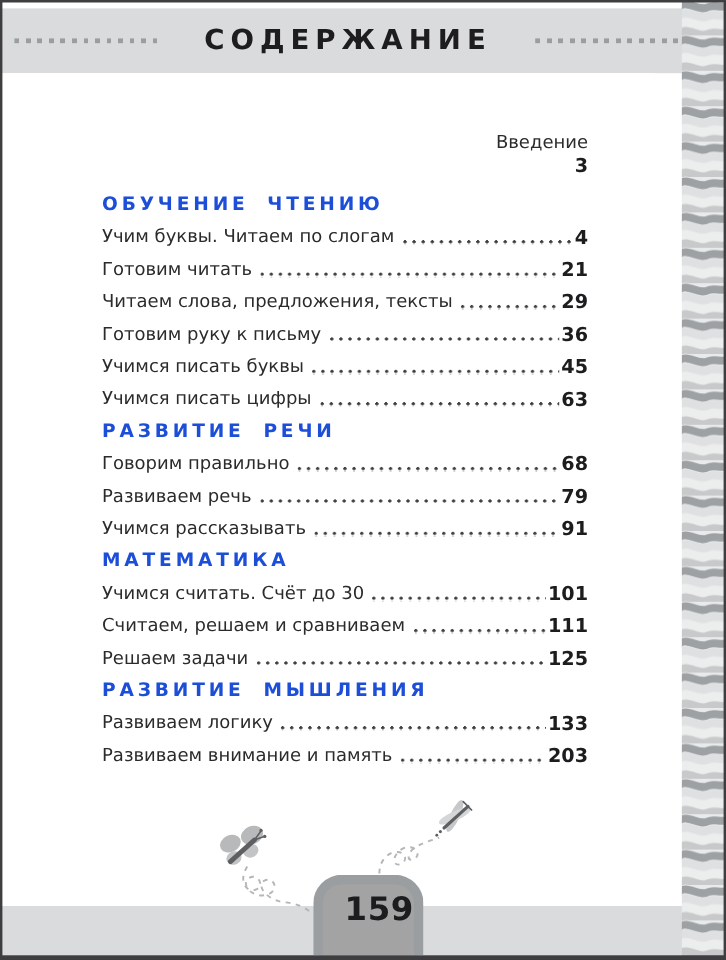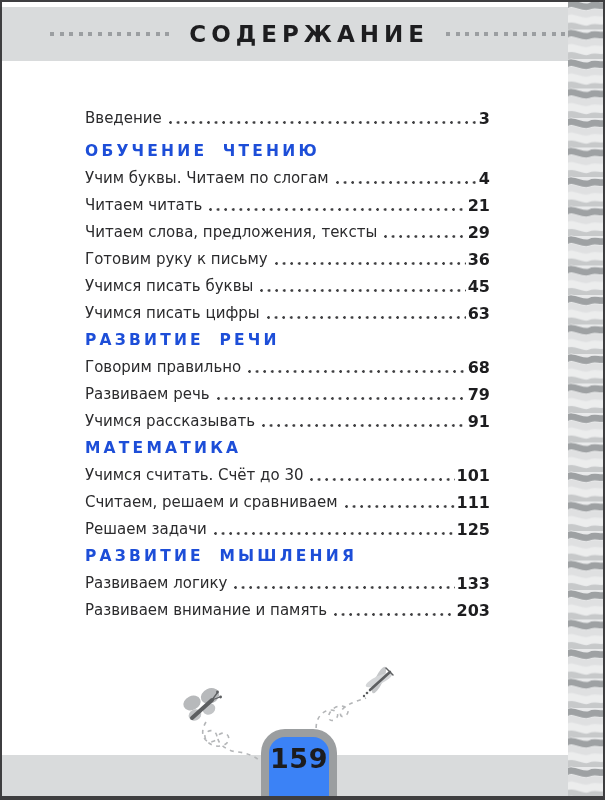--- a/index.html
+++ b/index.html
@@ -11,61 +11,61 @@
   .photo::after{
     content:"";position:absolute;inset:0;z-index:50;pointer-events:none;
     border:2px solid #3e3e40;border-bottom-width:4px;
   }
   
   .band-top{position:absolute;left:0;right:0;top:7px;height:54px;background:#d9dbdc;z-index:1;}
   .band-bottom{position:absolute;left:0;right:0;top:755px;bottom:4px;background:#d9dbdc;z-index:1;}
   
   .title-row{
     position:absolute;left:12px;top:7px;right:37px;height:54px;z-index:2;
-    display:flex;align-items:center;justify-content:flex-end;gap:17px;
+    display:flex;align-items:center;justify-content:space-between;gap:17px;
   }
   .dots{
     width:122px;height:4px;flex:0 0 auto;
     background:repeating-linear-gradient(to right,#9b9ea1 0 4px,transparent 4px 9.6px);
   }
   .page-title{
     margin:0;font-size:23px;font-weight:bold;letter-spacing:5px;color:#1d1d1f;white-space:nowrap;
   }
   
   .content{
     position:absolute;left:0;top:61px;right:36px;bottom:45px;background:#fff;
     border-radius:0 26px 26px 0;z-index:2;box-sizing:border-box;
     padding:49px 79px 0 85px;
   }
   .toc-entry{
     display:flex;align-items:flex-end;color:#2b2b2d;
     font-size:15px;line-height:17px;margin:0 0 10px 0;
   }
-  .toc-entry.first{margin-bottom:16px;}
+  .toc-entry.first{margin-bottom:16px;flex-direction:column;}
   .entry-title{white-space:nowrap;}
   .leader{
     flex:1;height:4px;margin:0 2px 2px 7px;
     background-image:radial-gradient(circle at 1.5px 1.5px,#3f3f41 1.15px,transparent 1.55px);
     background-size:7.6px 4px;background-repeat:repeat-x;background-position:left bottom;
   }
   .entry-page{font-weight:bold;font-size:16px;line-height:17px;color:#1d1d1f;}
   .toc-heading{
     color:#1d4ed8;font-size:15.5px;font-weight:bold;
     letter-spacing:3.2px;word-spacing:7px;margin:4px 0 10px 0;line-height:17px;
   }
   
   .waves{position:absolute;right:0;top:0;width:37px;height:800px;z-index:3;}
   
   .decor{position:absolute;inset:0;z-index:4;pointer-events:none;}
   
   .badge{
-    position:absolute;left:261px;top:729px;bottom:4px;width:76px;box-sizing:border-box;
-    background:#3b82f6;border:8px solid #9b9ea0;border-bottom:none;
+    position:absolute;left:261px;top:729px;bottom:4px;width:92px;box-sizing:border-box;
+    background:#a3a3a3;border:8px solid #9b9ea0;border-bottom:none;
     border-radius:24px 24px 0 0;z-index:10;
-    display:flex;justify-content:center;align-items:flex-start;padding-top:6px;
+    display:flex;justify-content:flex-end;align-items:flex-start;padding-top:6px;
   }
   .badge-num{font-size:27px;font-weight:bold;color:#1c1c1e;letter-spacing:0.5px;}
 </style>
 </head>
 <body>
 
 <div class="photo">
 
   <div class="band-top"></div>
   <div class="band-bottom"></div>
@@ -83,21 +83,21 @@
           <span class="leader"></span>
           <span class="entry-page">3</span>
         </div>
         <div class="toc-heading">ОБУЧЕНИЕ ЧТЕНИЮ</div>
         <div class="toc-entry">
           <span class="entry-title">Учим буквы. Читаем по слогам</span>
           <span class="leader"></span>
           <span class="entry-page">4</span>
         </div>
         <div class="toc-entry">
-          <span class="entry-title">Читаем читать</span>
+          <span class="entry-title">Готовим читать</span>
           <span class="leader"></span>
           <span class="entry-page">21</span>
         </div>
         <div class="toc-entry">
           <span class="entry-title">Читаем слова, предложения, тексты</span>
           <span class="leader"></span>
           <span class="entry-page">29</span>
         </div>
         <div class="toc-entry">
           <span class="entry-title">Готовим руку к письму</span>

